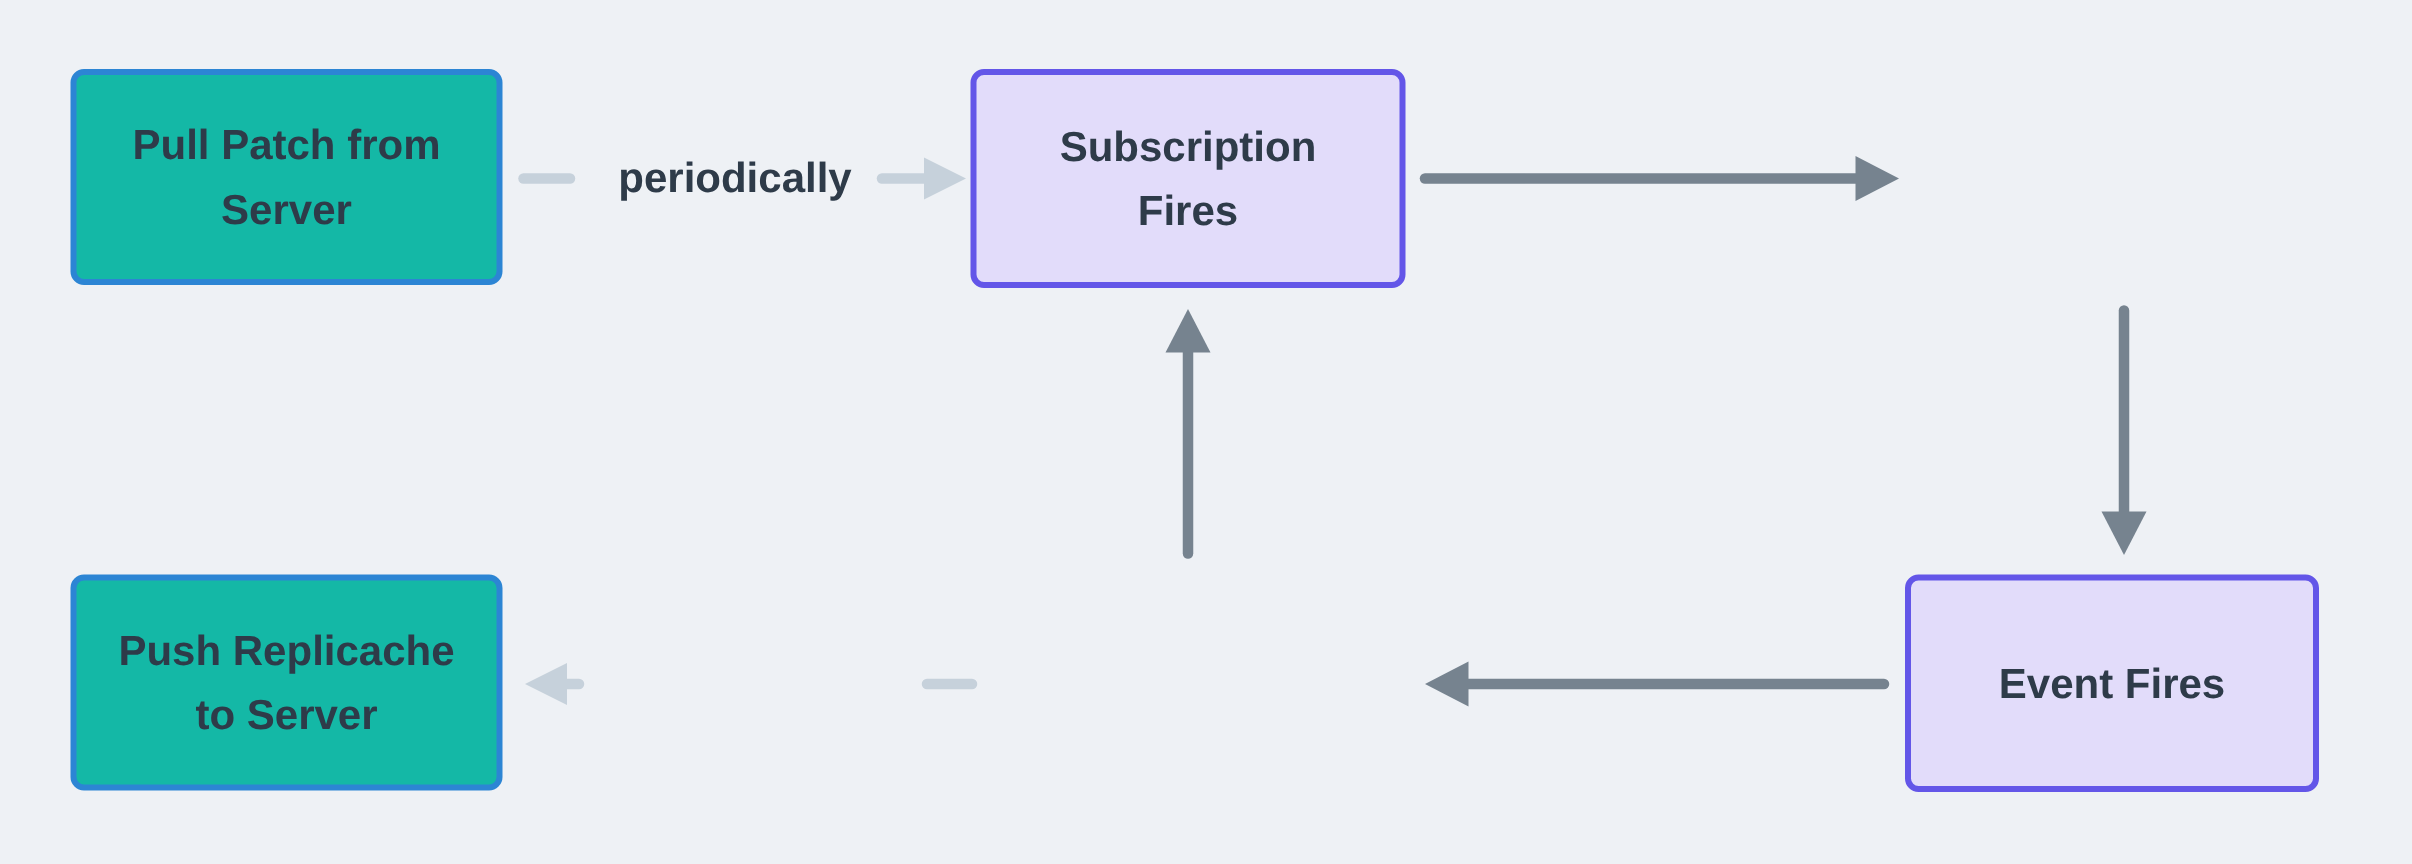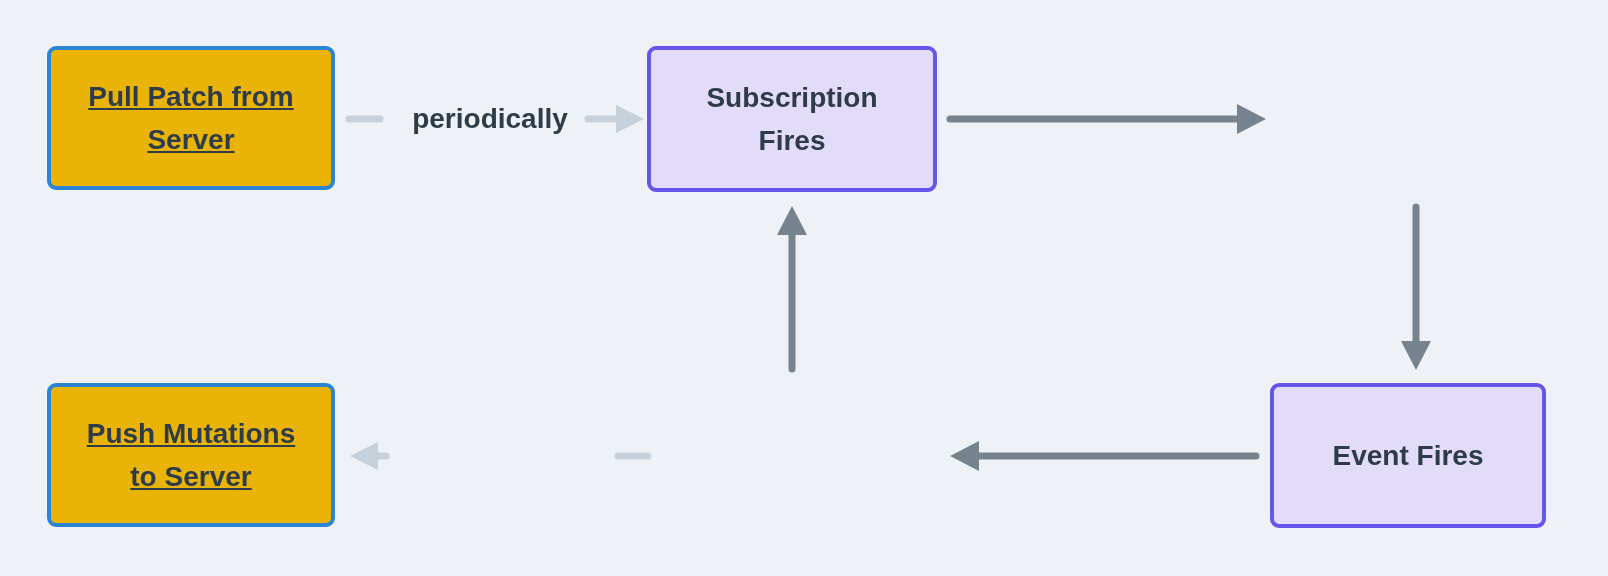--- a/index.html
+++ b/index.html
@@ -25,21 +25,21 @@
     text-align: center;
     font-size: 28px;
     font-weight: 600;
     line-height: 1.55;
     color: #2e3b49;
   }
   .node .lbl {
     display: inline-block;
     max-width: 228px;
   }
-  .node.blue   { background: #eab308; border-color: #2c85d4; text-decoration: underline; }
+  .node.blue   { background: #14b8a6; border-color: #2c85d4; }
   .node.purple { background: #e2dcfa; border-color: #6356e8; }
 
   #node-pull-patch        { left: 47px;   top: 46px;  width: 288px; height: 144px; }
   #node-subscription      { left: 647px;  top: 46px;  width: 290px; height: 146px; }
   #node-render-ui         { left: 1270px; top: 47px;  width: 292px; height: 145px; }
   #node-push-mutations    { left: 47px;   top: 383px; width: 288px; height: 144px; }
   #node-mutate-replicache { left: 647px;  top: 383px; width: 290px; height: 145px; }
   #node-event-fires       { left: 1270px; top: 383px; width: 276px; height: 145px; }
 
   .edge-label {
@@ -108,21 +108,21 @@
   <div class="node blue" id="node-pull-patch">
     <span class="lbl">Pull Patch from Server</span>
   </div>
 
   <div class="node purple" id="node-subscription">
     <span class="lbl">Subscription Fires</span>
   </div>
 
 
   <div class="node blue" id="node-push-mutations">
-    <span class="lbl">Push Mutations to Server</span>
+    <span class="lbl">Push Replicache to Server</span>
   </div>
 
 
   <div class="node purple" id="node-event-fires">
     <span class="lbl">Event Fires</span>
   </div>
 
   <div class="edge-label" id="edge-label-periodically">periodically</div>
 
 </div>

